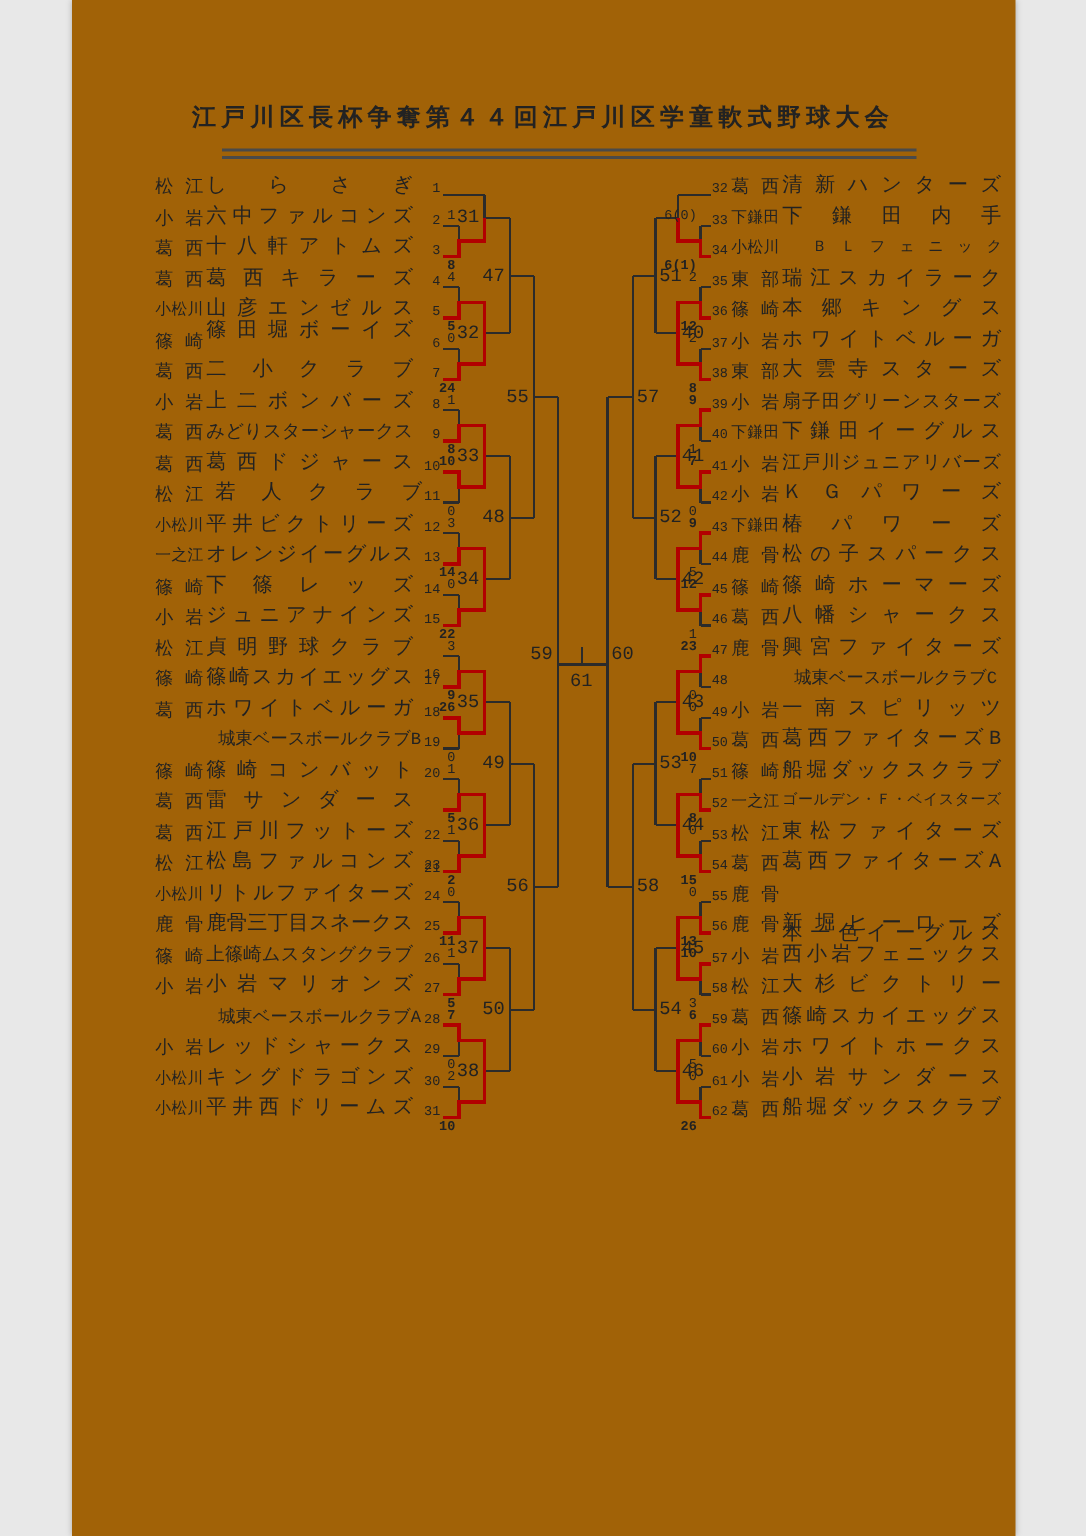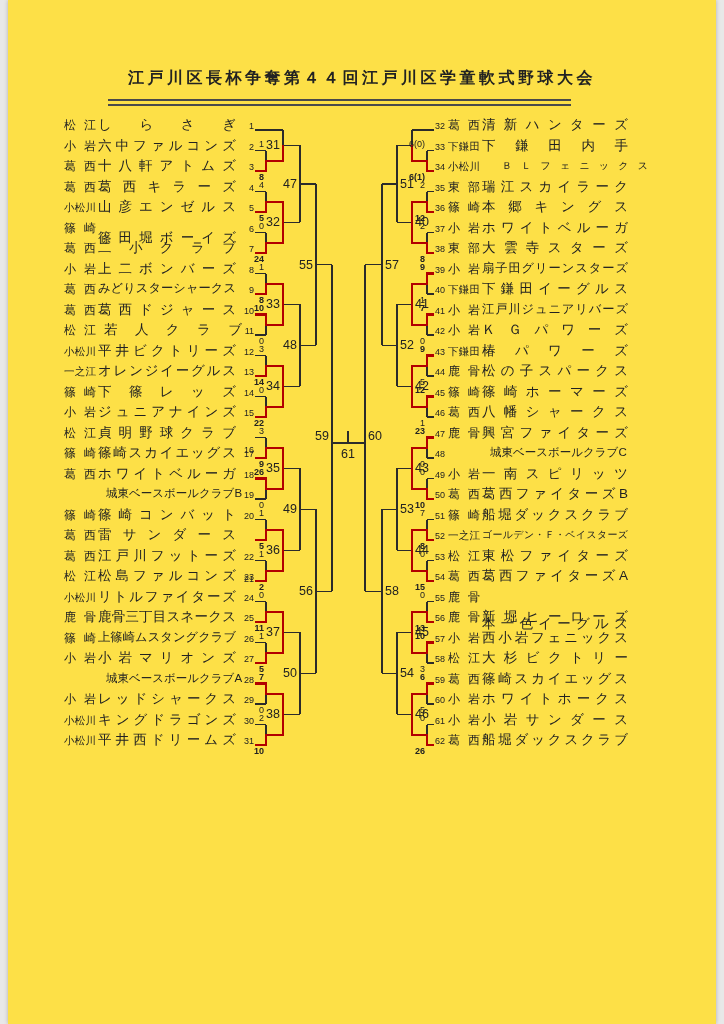--- a/index.html
+++ b/index.html
@@ -1,21 +1,21 @@
 <!DOCTYPE html>
 <html><head>
 <meta charset="utf-8">
 <style>
   html,body{margin:0;padding:0;background:#e8e8e8;}
   .page{
     position:relative;
-    width:708px;height:1024px;
+    width:629px;height:1024px;
     margin:0 auto;
-    background:#fde047;
-    font-family:Liberation Sans, sans-serif;
+    background:#a16207;
+    font-family:Liberation Mono, monospace;
     overflow:hidden;
     box-shadow:0 0 4px rgba(0,0,0,.25);
   }
   .title{
     position:absolute;top:68px;left:50%;
     transform:translateX(-50%);
     margin:0;white-space:nowrap;
     font-size:16px;font-weight:bold;color:#222;
     letter-spacing:3.5px;
   }
@@ -85,21 +85,21 @@
       <div class="jt dist" style="left: 56px; top: 159px; width: 32px;">葛西</div>
       <div class="jt name" style="left: 90px; top: 158px; width: 138px; font-size: 13.5px;">十八軒アトムズ</div>
       <div class="num" style="left: 229px; top: 182.5px; width: 17px; text-align: right;">4</div>
       <div class="jt dist" style="left: 56px; top: 179.5px; width: 32px;">葛西</div>
       <div class="jt name" style="left: 90px; top: 178.5px; width: 138px; font-size: 13.5px;">葛西キラーズ</div>
       <div class="num" style="left: 229px; top: 203px; width: 17px; text-align: right;">5</div>
       <div class="jt dist" style="left: 56px; top: 200px; width: 32px; font-size: 10.5px;">小松川</div>
       <div class="jt name" style="left: 90px; top: 199px; width: 138px; font-size: 13.5px;">山彦エンゼルス</div>
       <div class="num" style="left: 229px; top: 223.5px; width: 17px; text-align: right;">6</div>
       <div class="jt dist" style="left: 56px; top: 220.5px; width: 32px;">篠崎</div>
-      <div class="jt name" style="left: 90px; top: 230px; width: 138px; font-size: 13.5px;">篠田堀ボーイズ</div>
+      <div class="jt name" style="left: 90px; top: 214px; width: 138px; font-size: 13.5px;">篠田堀ボーイズ</div>
       <div class="num" style="left: 229px; top: 244px; width: 17px; text-align: right;">7</div>
       <div class="jt dist" style="left: 56px; top: 241px; width: 32px;">葛西</div>
       <div class="jt name" style="left: 90px; top: 240px; width: 138px; font-size: 13.5px;">二小クラブ</div>
       <div class="num" style="left: 229px; top: 264.5px; width: 17px; text-align: right;">8</div>
       <div class="jt dist" style="left: 56px; top: 261.5px; width: 32px;">小岩</div>
       <div class="jt name" style="left: 90px; top: 260.5px; width: 138px; font-size: 13.5px;">上二ボンバーズ</div>
       <div class="num" style="left: 229px; top: 285px; width: 17px; text-align: right;">9</div>
       <div class="jt dist" style="left: 56px; top: 282px; width: 32px;">葛西</div>
       <div class="jt name" style="left: 90px; top: 281px; width: 138px; font-size: 12.3px;">みどりスターシャークス</div>
       <div class="num" style="left: 229px; top: 305.5px; width: 17px; text-align: right;">10</div>

